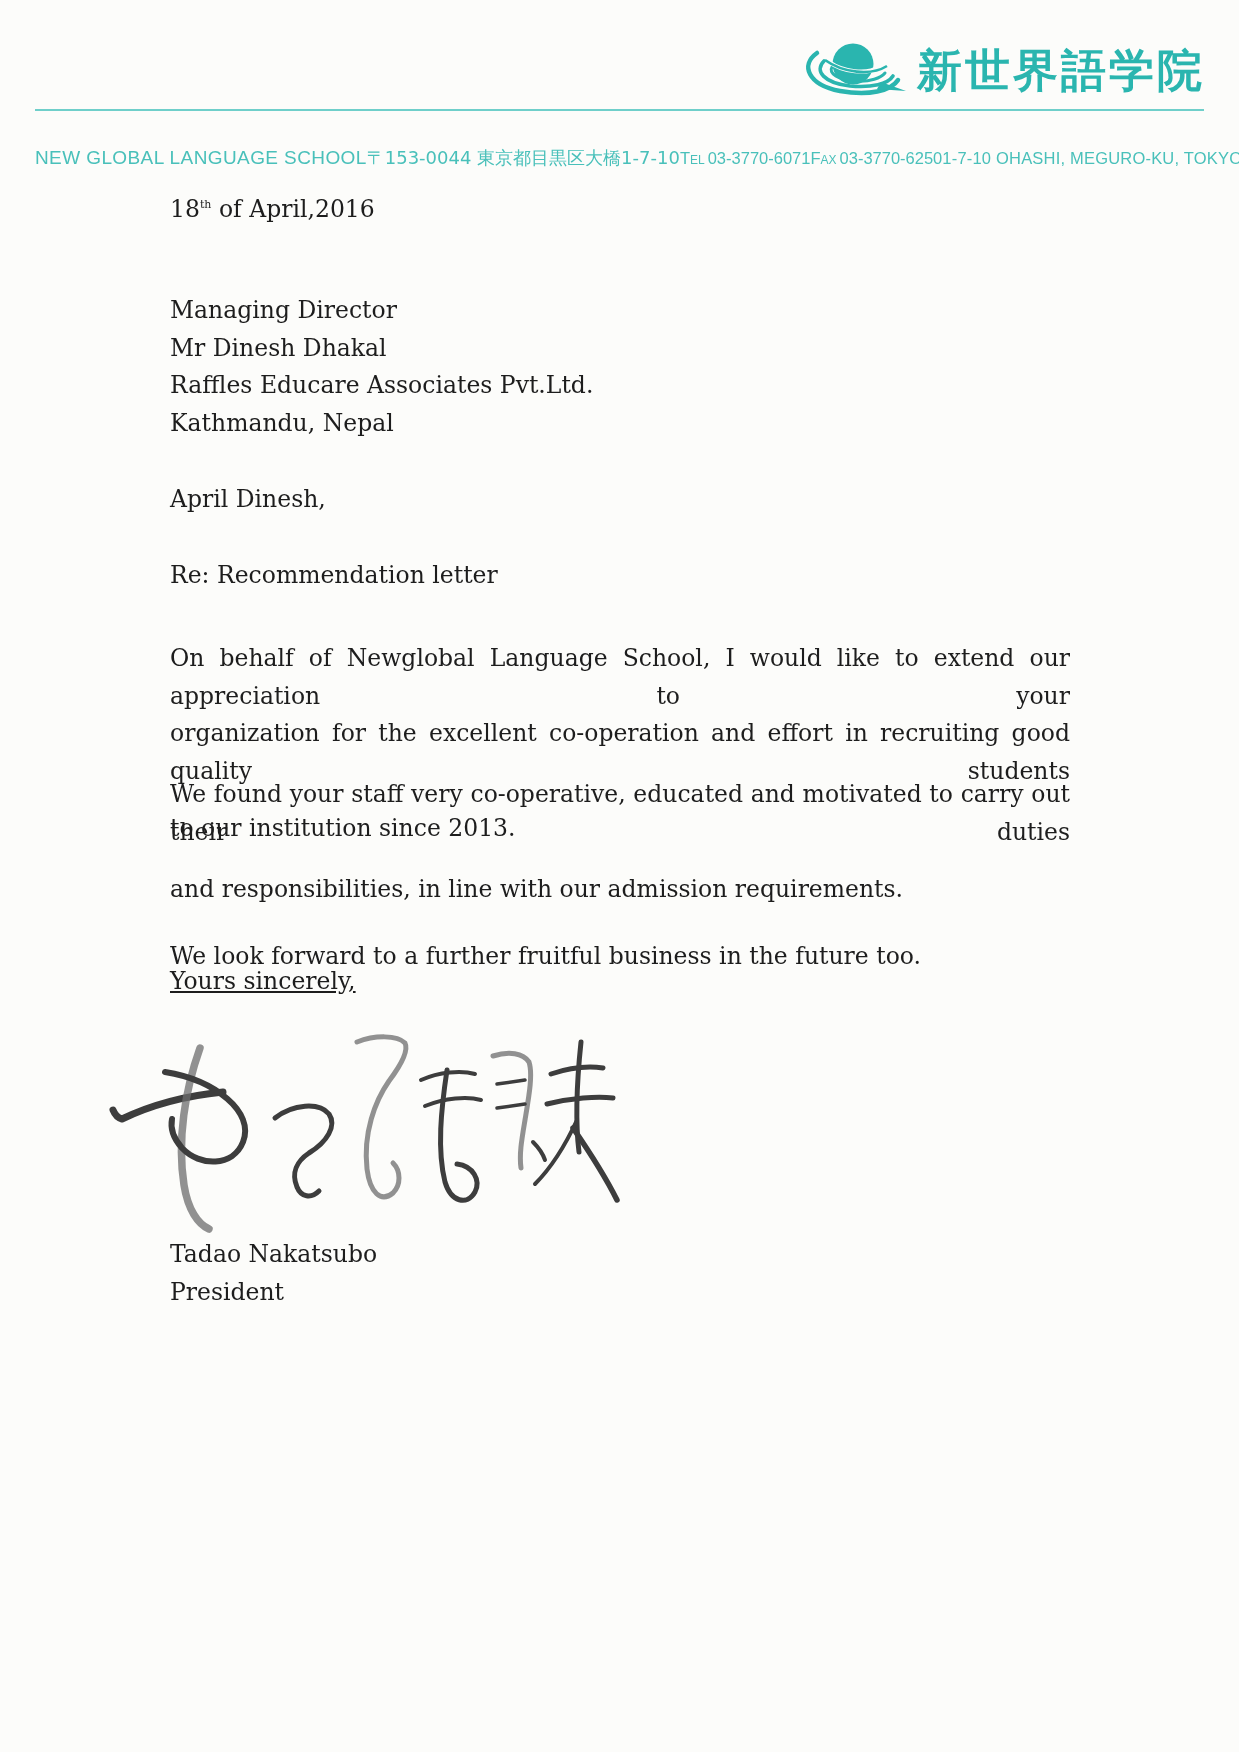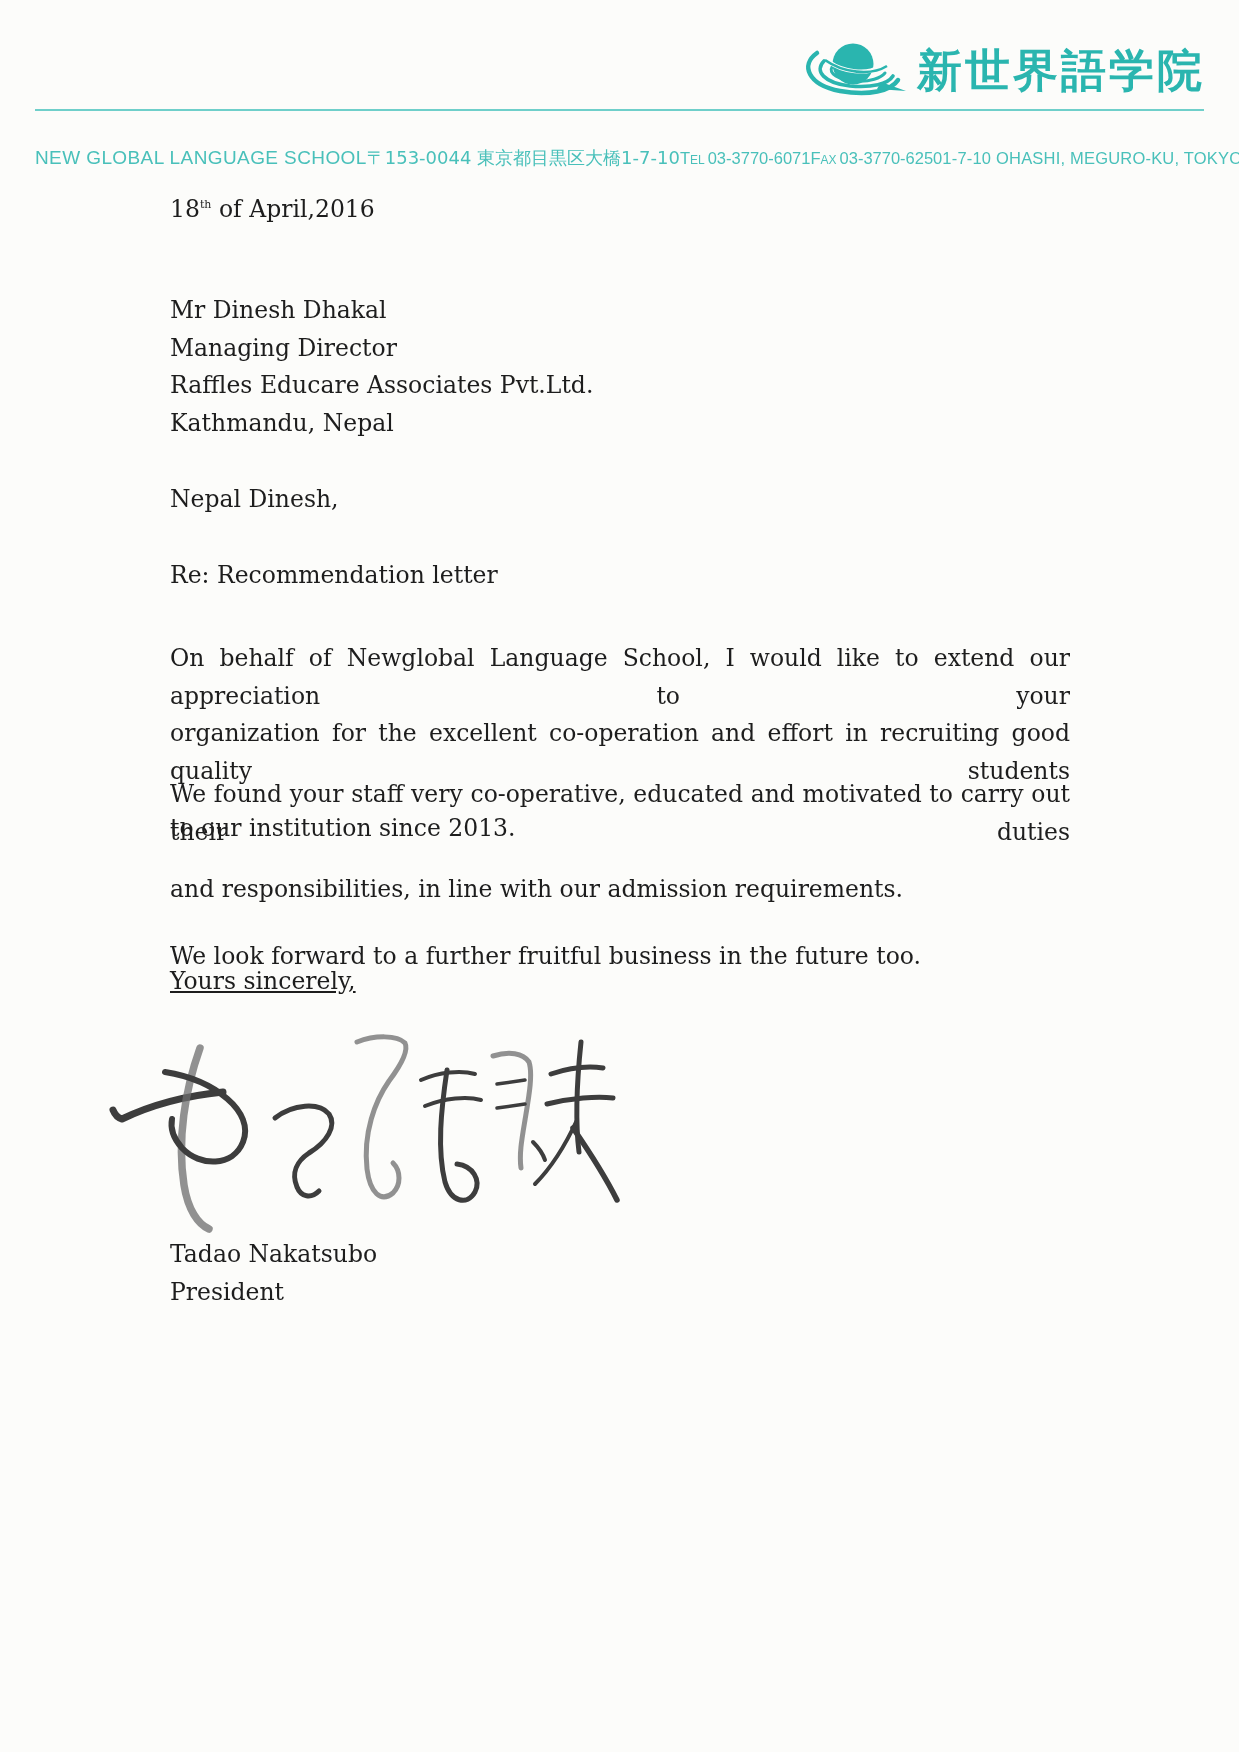--- a/index.html
+++ b/index.html
@@ -79,27 +79,27 @@
     <span class="contact-name">NEW GLOBAL LANGUAGE SCHOOL</span>
     <span class="contact-jp">〒153-0044 東京都目黒区大橋1-7-10</span>
     <span class="contact-telfax"><span class="contact-label">Tel</span><span>03-3770-6071</span></span>
     <span class="contact-telfax"><span class="contact-label">Fax</span><span>03-3770-6250</span></span>
     <span class="contact-en">1-7-10  OHASHI, MEGURO-KU, TOKYO 153-0044</span>
   </div>
 
   <div class="abs" style="top:191px;"><span>18</span><sup>th</sup><span> of April,2016</span></div>
 
   <div class="abs" style="top:292px;">
+    <div>Managing Director</div>
     <div>Mr Dinesh Dhakal</div>
-    <div>Managing Director</div>
     <div>Raffles Educare Associates Pvt.Ltd.</div>
     <div>Kathmandu, Nepal</div>
   </div>
 
-  <div class="abs" style="top:481px;">Nepal Dinesh,</div>
+  <div class="abs" style="top:481px;">April Dinesh,</div>
 
   <div class="abs" style="top:557px;">Re: Recommendation letter</div>
 
   <div class="abs" style="top:640px;">
     <div class="jline">On behalf of Newglobal Language School, I would like to extend our appreciation to your</div>
     <div class="jline">organization for the excellent co-operation and effort in recruiting good quality students</div>
     <div class="lastline">to our institution since 2013.</div>
   </div>
 
   <div class="abs" style="top:776px;">

